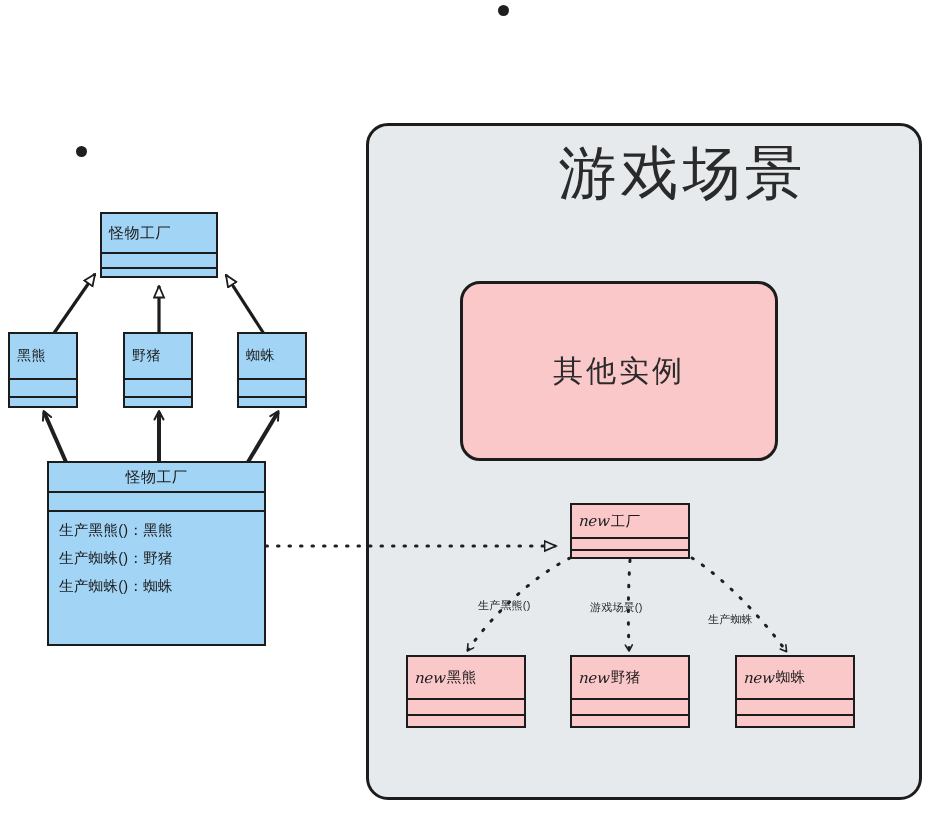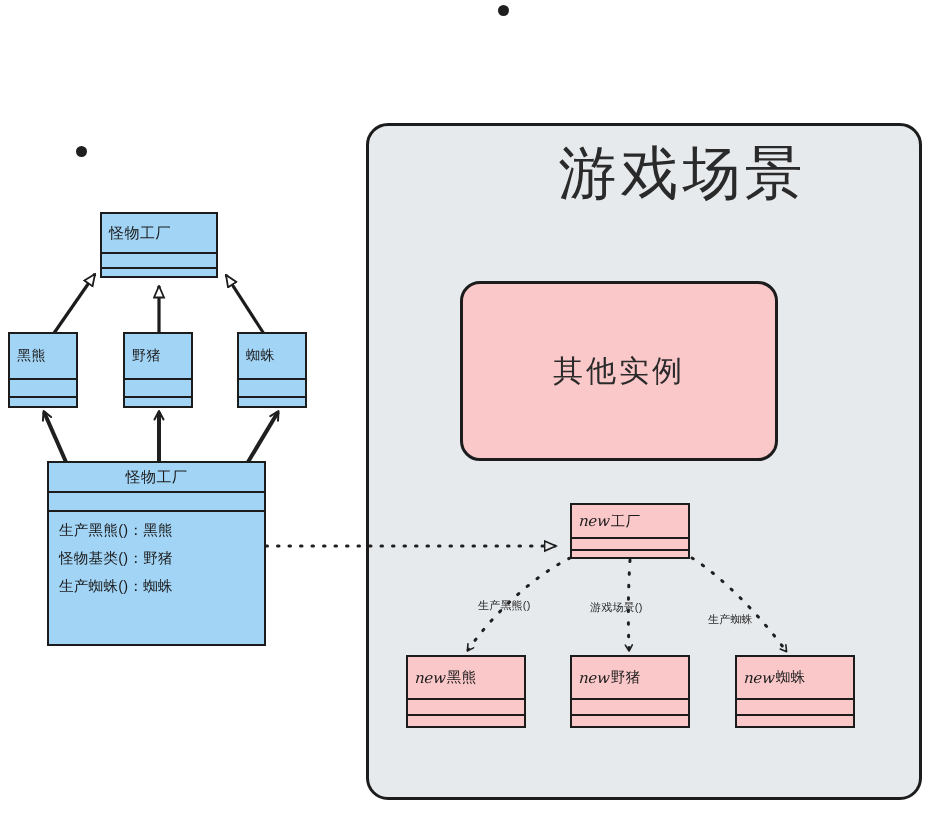--- a/index.html
+++ b/index.html
@@ -244,21 +244,21 @@
     <div class="compartment" style="flex:1;"></div>
   </div>
 
   <div class="uml-box blue" style="left:47px; top:461px; width:219px; height:185px;">
     <div class="compartment-title title-center" style="height:28px;">
       <span class="cn-title">怪物工厂</span>
     </div>
     <div class="compartment" style="height:19px;"></div>
     <div class="methods">
       <div class="method-row">生产黑熊()：黑熊</div>
-      <div class="method-row">怪物基类()：野猪</div>
+      <div class="method-row">生产蜘蛛()：野猪</div>
       <div class="method-row">生产蜘蛛()：蜘蛛</div>
     </div>
   </div>
 
   <div class="uml-box pink" style="left:570px; top:503px; width:120px; height:56px;">
     <div class="compartment-title title-left" style="height:32px;">
       <span class="new-kw">new</span>
       <span class="inst-name">工厂</span>
     </div>
     <div class="compartment" style="height:12px;"></div>

